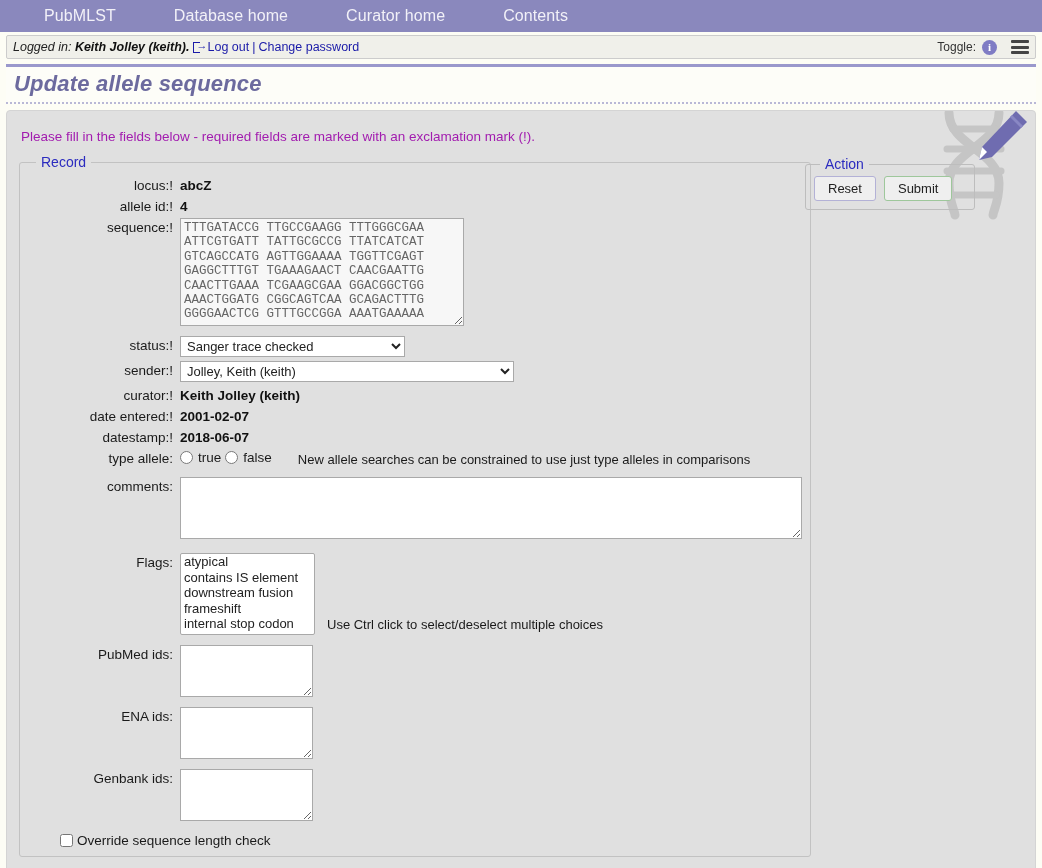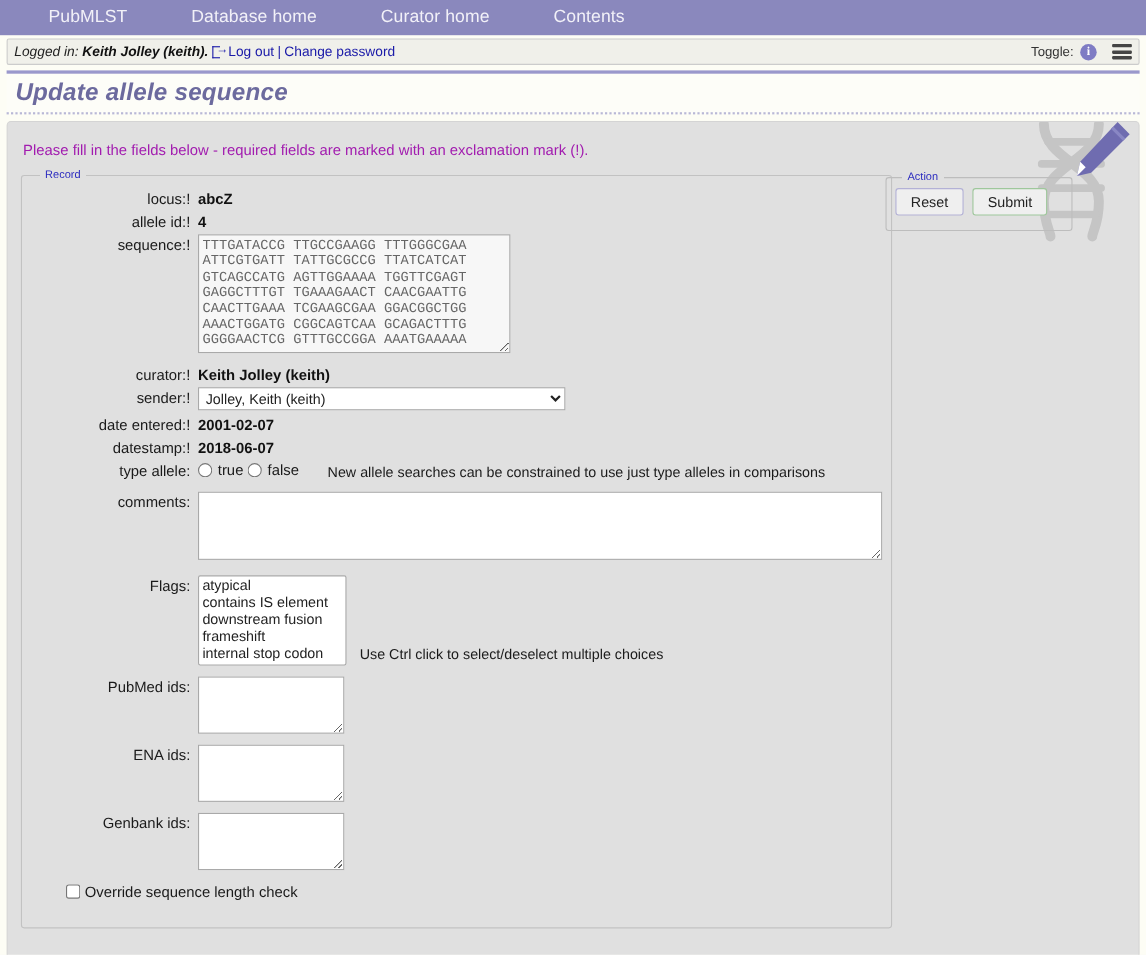--- a/index.html
+++ b/index.html
@@ -141,21 +141,21 @@
   fieldset {
     border: 1px solid #bdbdbd;
     border-radius: 3px;
     margin: 0;
     padding: 6px 8px 8px 8px;
     position: relative;
     z-index: 2;
   }
   legend {
     color: #2b2bbf;
-    font-size: 10px;
+    font-size: 14px;
     padding: 0 5px;
     margin-left: 8px;
   }
 
   #record-fs {
     width: 780px;
     min-height: 690px;
     background: transparent;
     border-color: #c2c2c2;
   }
@@ -363,31 +363,37 @@
 ATTCGTGATT TATTGCGCCG TTATCATCAT
 GTCAGCCATG AGTTGGAAAA TGGTTCGAGT
 GAGGCTTTGT TGAAAGAACT CAACGAATTG
 CAACTTGAAA TCGAAGCGAA GGACGGCTGG
 AAACTGGATG CGGCAGTCAA GCAGACTTTG
 GGGGAACTCG GTTTGCCGGA AAATGAAAAA</textarea>
     </div>
 
     <div class="spacer-sm"></div>
 
-
-    <div class="frow">
-      <div class="flabel">curator:!</div>
-      <div class="fvalue">Keith Jolley (keith)</div>
+    <div class="frow">
+      <div class="flabel">status:!</div>
+      <select id="status-select">
+        <option>Sanger trace checked</option>
+      </select>
     </div>
 
     <div class="frow">
       <div class="flabel">sender:!</div>
       <select id="sender-select">
         <option>Jolley, Keith (keith)</option>
       </select>
+    </div>
+
+    <div class="frow">
+      <div class="flabel">curator:!</div>
+      <div class="fvalue">Keith Jolley (keith)</div>
     </div>
 
     <div class="frow">
       <div class="flabel">date entered:!</div>
       <div class="fvalue">2001-02-07</div>
     </div>
 
     <div class="frow">
       <div class="flabel">datestamp:!</div>
       <div class="fvalue">2018-06-07</div>

